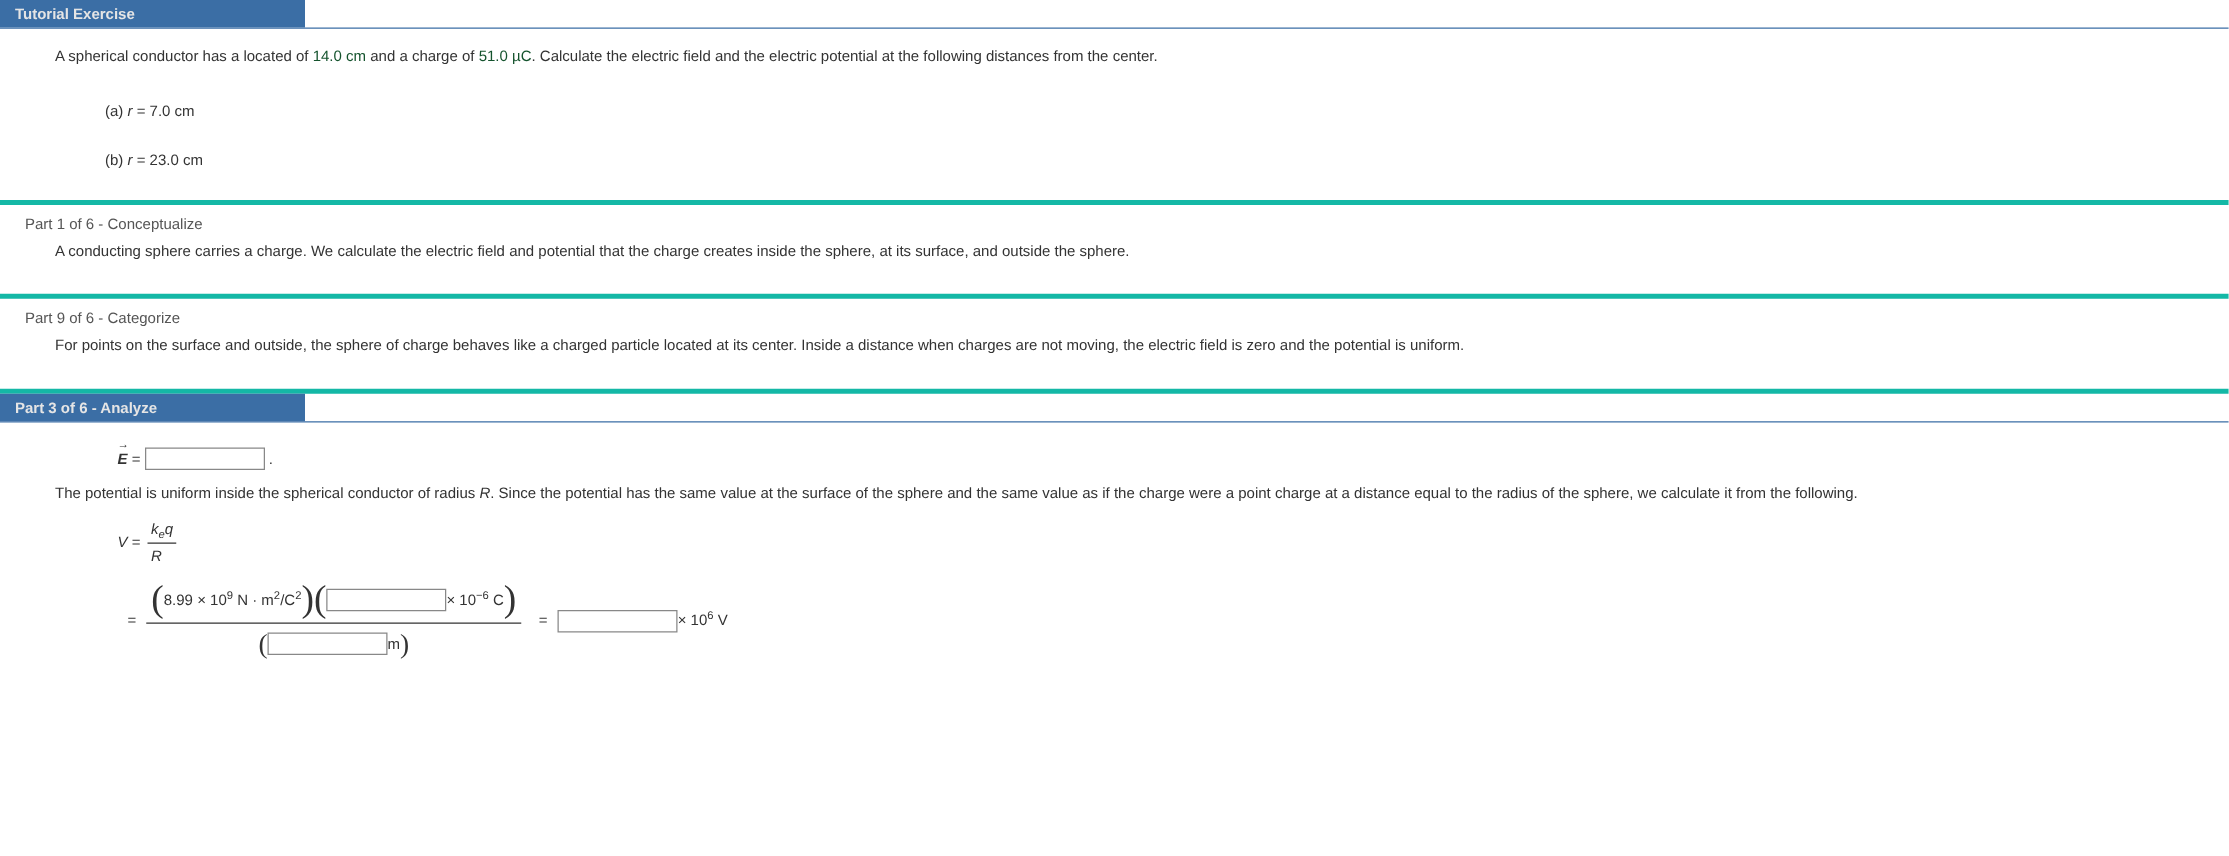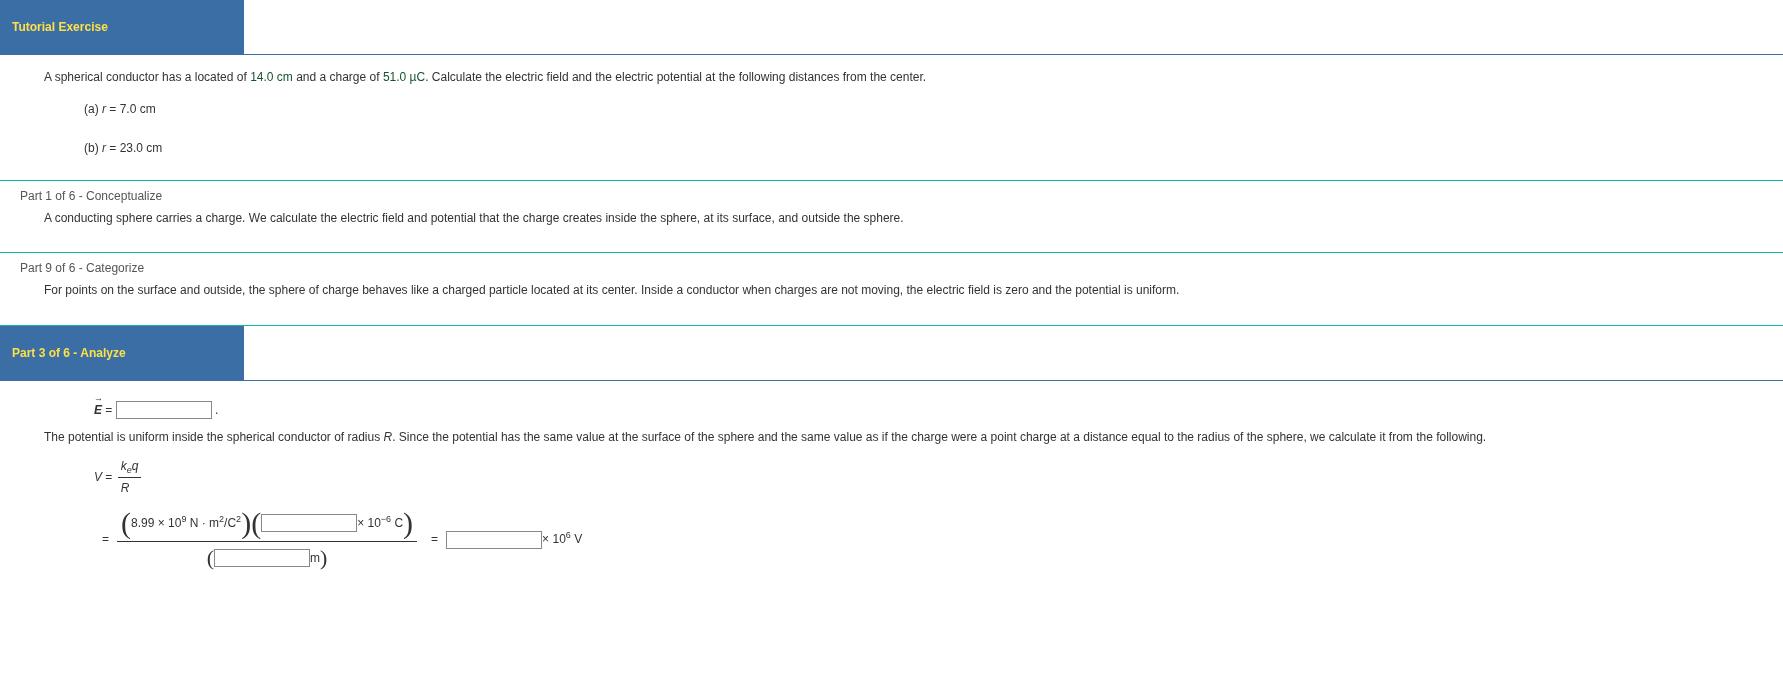--- a/index.html
+++ b/index.html
@@ -5,47 +5,47 @@
   body {
     margin: 0;
     padding: 0;
     font-family: Verdana, Arial, sans-serif;
     font-size: 12px;
     color: #333;
     background: #fff;
     width: 1783px;
   }
   .section {
-    border-top: 1px solid #14b8a6;
+    border-top: 4px solid #14b8a6;
     padding-bottom: 10px;
   }
   .tab-header {
     display: flex;
     align-items: flex-end;
     border-bottom: 1px solid #3b6ea5;
   }
   .tab {
     background: #3b6ea5;
-    color: #fde047;
-    padding: 20px 12px;
+    color: #e5e5e5;
+    padding: 4px 12px;
     font-weight: bold;
     font-size: 12px;
     min-width: 220px;
   }
   .tab-tail {
     flex: 1;
     height: 0;
   }
   .content {
     padding: 12px 20px 12px 44px;
     line-height: 1.7;
   }
   .sub {
     padding-left: 40px;
-    margin-top: 12px;
+    margin-top: 24px;
   }
   .part-title {
     padding: 8px 20px 0 20px;
     color: #555;
     font-size: 12px;
   }
   .part-body {
     padding: 6px 20px 14px 44px;
     line-height: 1.6;
   }
@@ -159,21 +159,21 @@
   </div>
 </div>
 
 <div class="section">
   <div class="part-title">Part 1 of 6 - Conceptualize</div>
   <div class="part-body">A conducting sphere carries a charge. We calculate the electric field and potential that the charge creates inside the sphere, at its surface, and outside the sphere.</div>
 </div>
 
 <div class="section">
   <div class="part-title">Part 9 of 6 - Categorize</div>
-  <div class="part-body">For points on the surface and outside, the sphere of charge behaves like a charged particle located at its center. Inside a conductor when charges are not moving, the electric field is zero and the potential is uniform.</div>
+  <div class="part-body">For points on the surface and outside, the sphere of charge behaves like a charged particle located at its center. Inside a distance when charges are not moving, the electric field is zero and the potential is uniform.</div>
 </div>
 
 <div class="section" style="padding-bottom:24px;">
   <div class="tab-header">
     <div class="tab" style="min-width:220px;">Part 3 of 6 - Analyze</div>
     <div class="tab-tail"></div>
   </div>
   <div class="part-body" style="padding-top:14px;">
 
     <div class="eq-indent">

